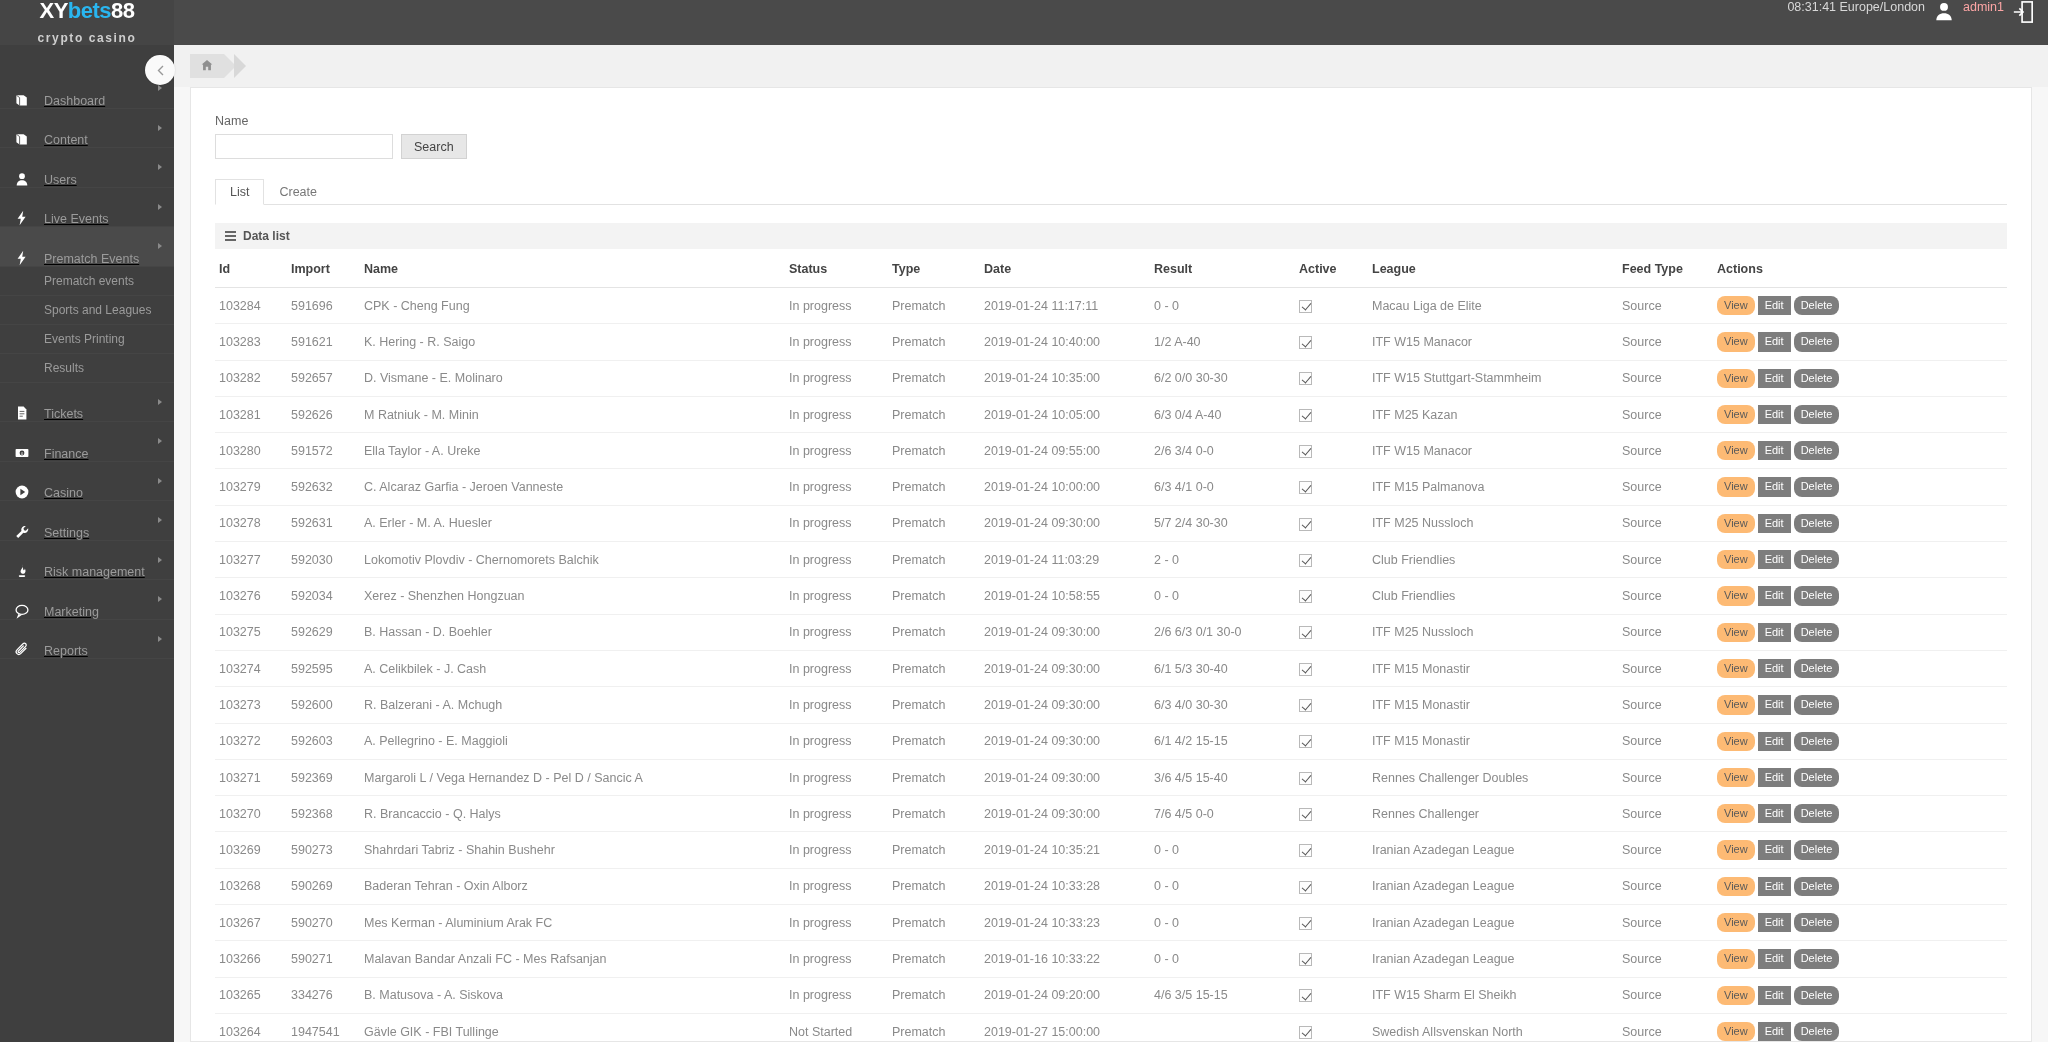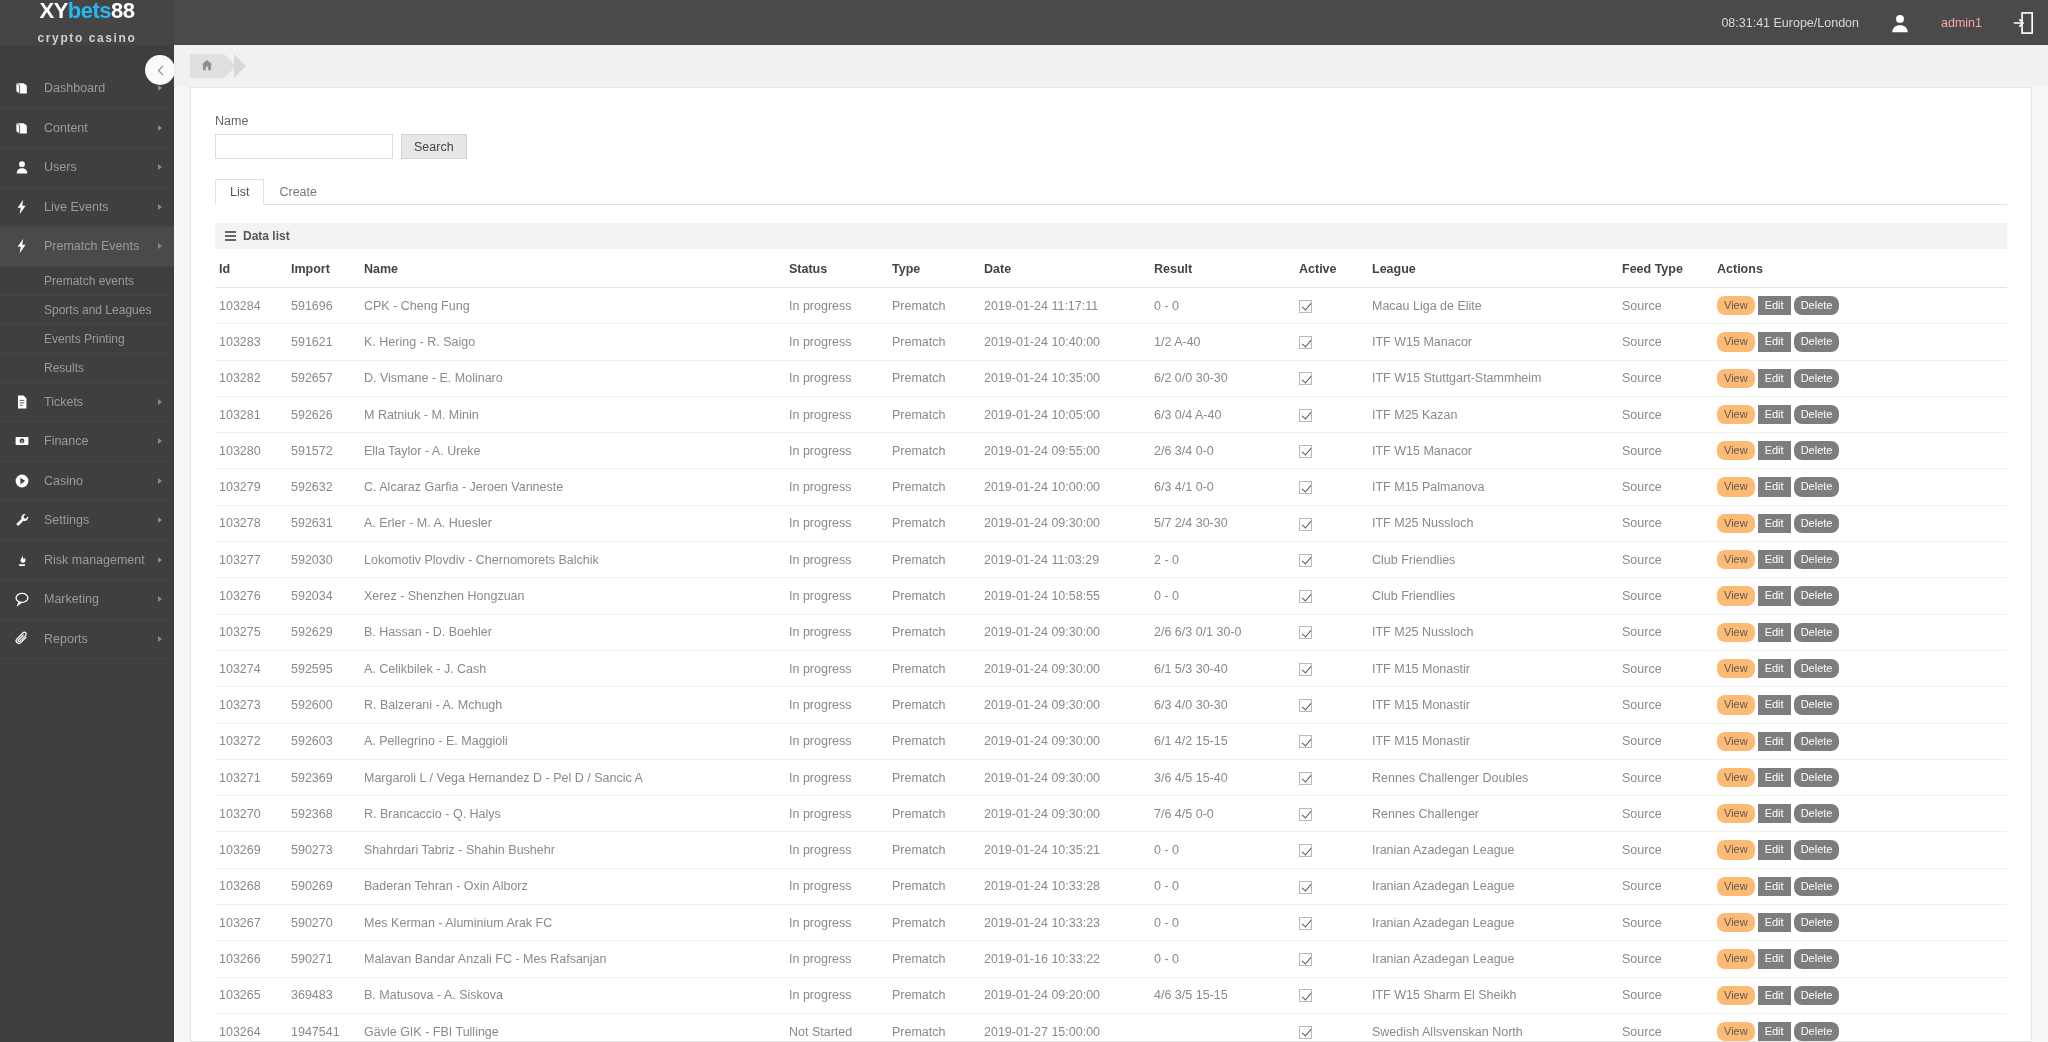--- a/index.html
+++ b/index.html
@@ -32,41 +32,42 @@
   }
   .logo-xy { color: #ffffff; }
   .logo-bets { color: #29b6f0; }
   .logo-88 { color: #ffffff; }
   .logo-sub {
     font-size: 12px; color: #cfcfcf; letter-spacing: 1.6px;
     margin-top: 2px; font-weight: bold;
   }
   .topbar-right {
     position: absolute; right: 14px; top: 0; height: 45px;
-    display: flex; align-items: center; gap: 30px;
+    display: flex; gap: 8px;
   }
   .clock { color: #d8d8d8; font-size: 12.5px; }
   .avatar-ic { width: 22px; height: 22px; display: block; }
   .uname { color: #fca5a5; font-size: 12.5px; }
   .logout-ic { width: 22px; height: 24px; display: block; cursor: pointer; }
 
   
   .sidebar {
     position: absolute; top: 45px; left: 0;
     width: 174px; height: 997px;
     background: #3f3f3f;
     z-index: 20;
   }
   .sb-spacer { height: 24px; }
   .sb-item {
     position: relative;
     height: 39.5px;
-    display: flex; align-items: center;
+    display: flex; align-items: flex-end;
     border-bottom: 1px solid #454545;
     cursor: pointer;
+    text-decoration: underline;
   }
   .sb-item.active { background: #4a4a4a; }
   .sb-icon {
     width: 44px; min-width: 44px;
     display: flex; align-items: center; justify-content: center;
     color: #ffffff;
   }
   .sb-icon svg { display: block; }
   .sb-label {
     color: #9b9b9b; font-size: 12.5px;
@@ -869,21 +870,21 @@
             <td>
               <span class="act-wrap">
                 <button class="btn btn-view">View</button>
                 <button class="btn btn-edit">Edit</button>
                 <button class="btn btn-delete">Delete</button>
               </span>
             </td>
           </tr>
           <tr>
             <td>103265</td>
-            <td>369483</td>
+            <td>334276</td>
             <td class="c-name">B. Matusova - A. Siskova</td>
             <td>In progress</td>
             <td>Prematch</td>
             <td>2019-01-24 09:20:00</td>
             <td>4/6 3/5 15-15</td>
             <td><span class="chk"></span></td>
             <td class="c-league">ITF W15 Sharm El Sheikh</td>
             <td>Source</td>
             <td>
               <span class="act-wrap">

